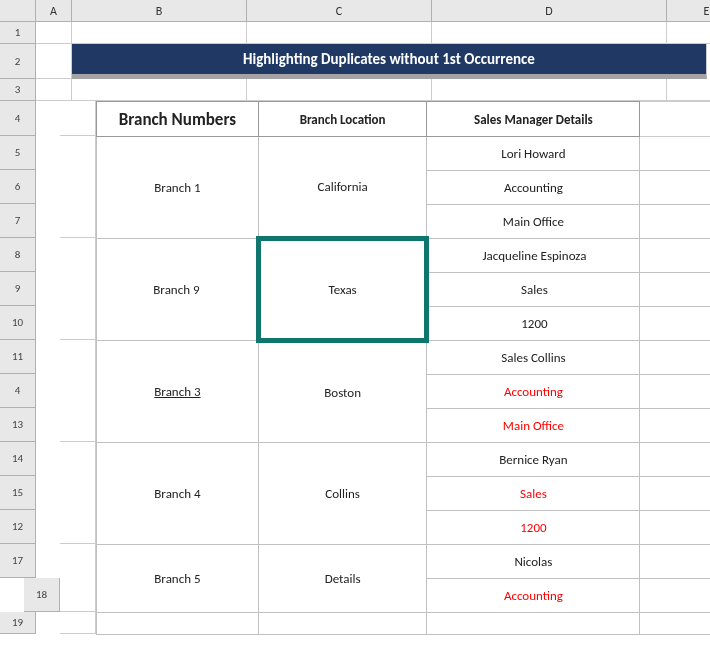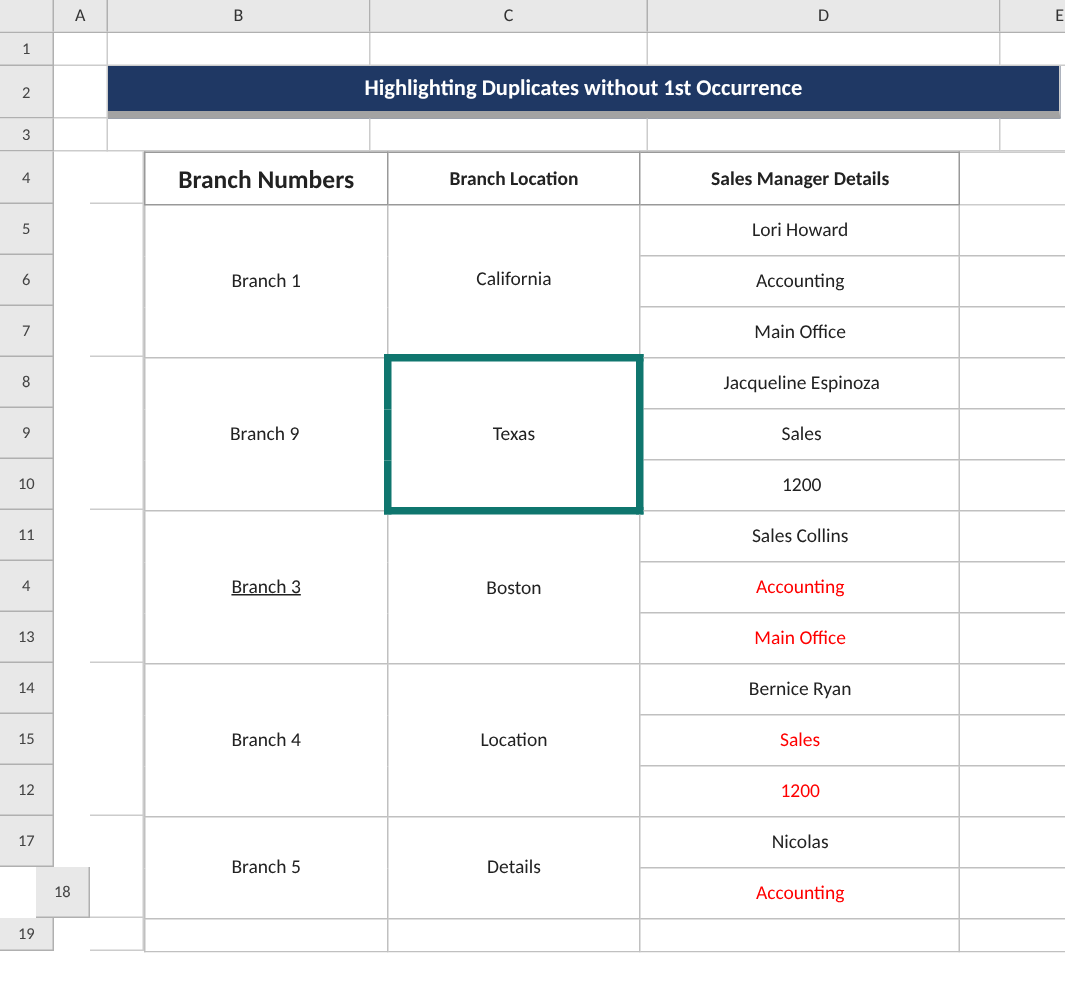--- a/index.html
+++ b/index.html
@@ -239,21 +239,21 @@
         <td style="height:34px;border:1px solid #c0c0c0;color:#ff0000;">Accounting</td>
         <td style="border:1px solid #c0c0c0;border-right:none;"></td>
       </tr>
       <tr>
         <td style="height:34px;border:1px solid #c0c0c0;color:#ff0000;">Main Office</td>
         <td style="border:1px solid #c0c0c0;border-right:none;"></td>
       </tr>
 
       <tr>
         <td rowspan="3" style="border:1px solid #c0c0c0;">Branch 4</td>
-        <td rowspan="3" style="border:1px solid #c0c0c0;">Location</td>
+        <td rowspan="3" style="border:1px solid #c0c0c0;">Collins</td>
         <td style="height:34px;border:1px solid #c0c0c0;">Bernice Ryan</td>
         <td style="border:1px solid #c0c0c0;border-right:none;"></td>
       </tr>
       <tr>
         <td style="height:34px;border:1px solid #c0c0c0;color:#ff0000;">Sales</td>
         <td style="border:1px solid #c0c0c0;border-right:none;"></td>
       </tr>
       <tr>
         <td style="height:34px;border:1px solid #c0c0c0;color:#ff0000;">1200</td>
         <td style="border:1px solid #c0c0c0;border-right:none;"></td>

